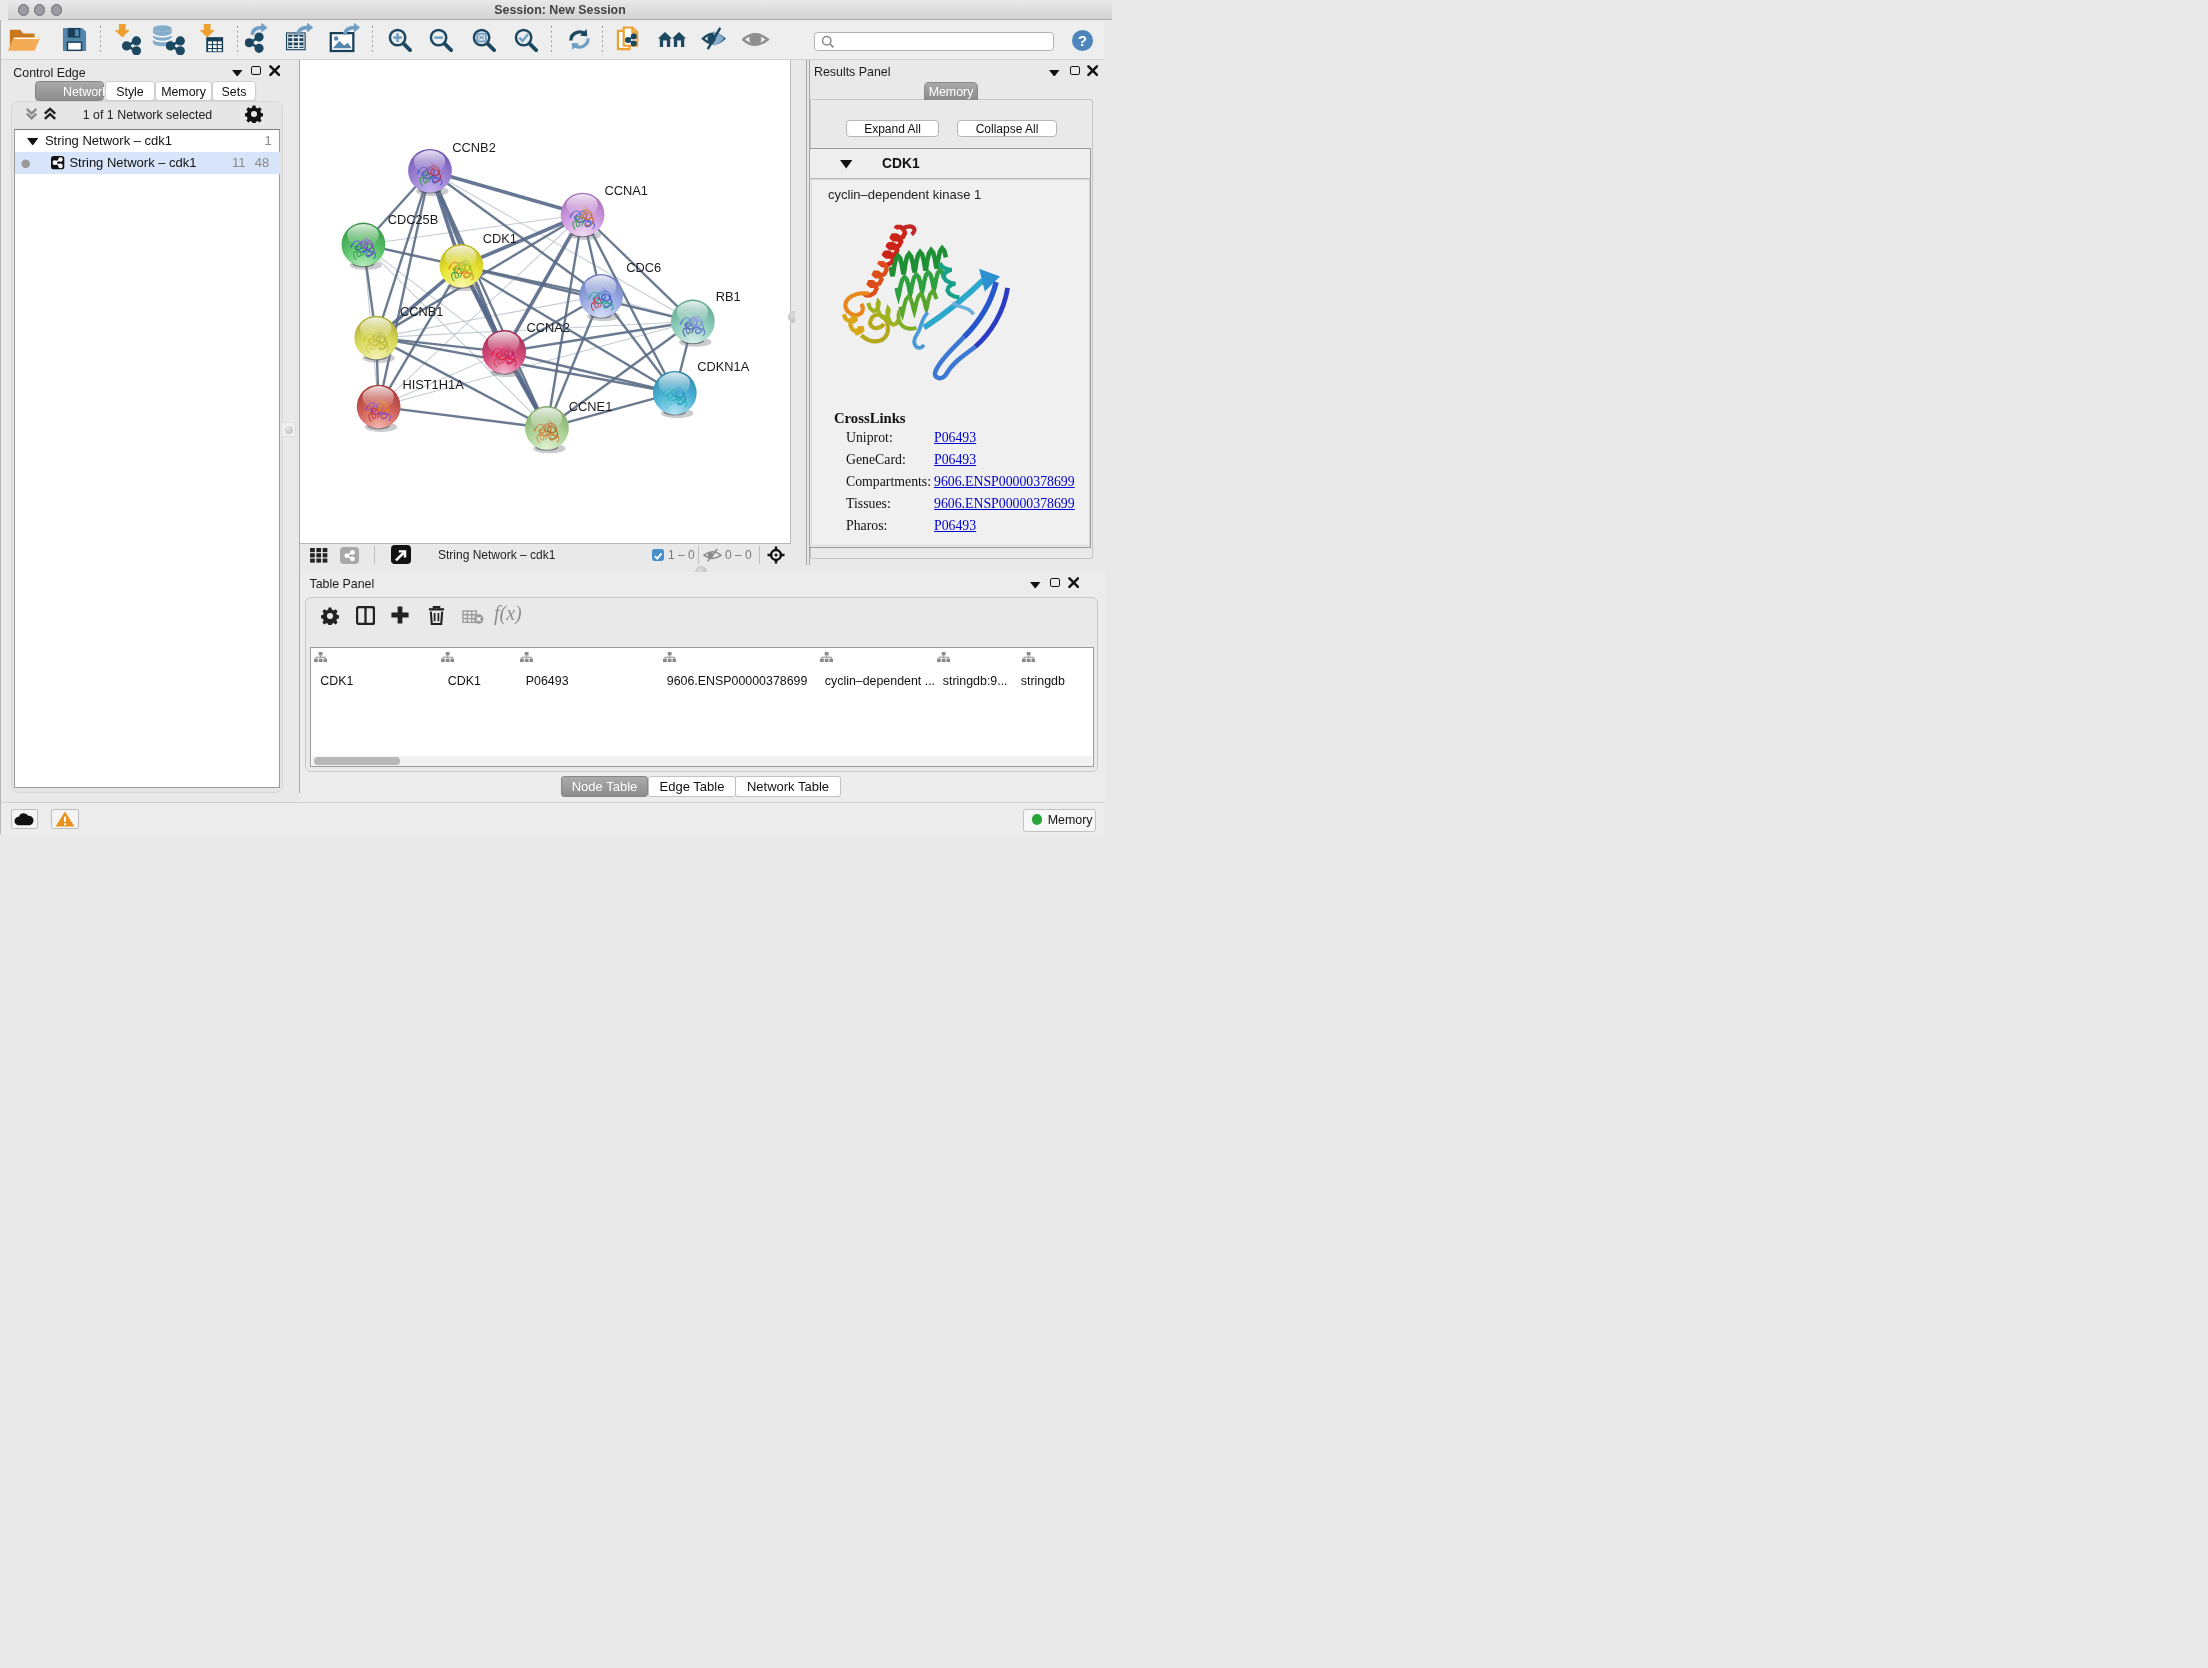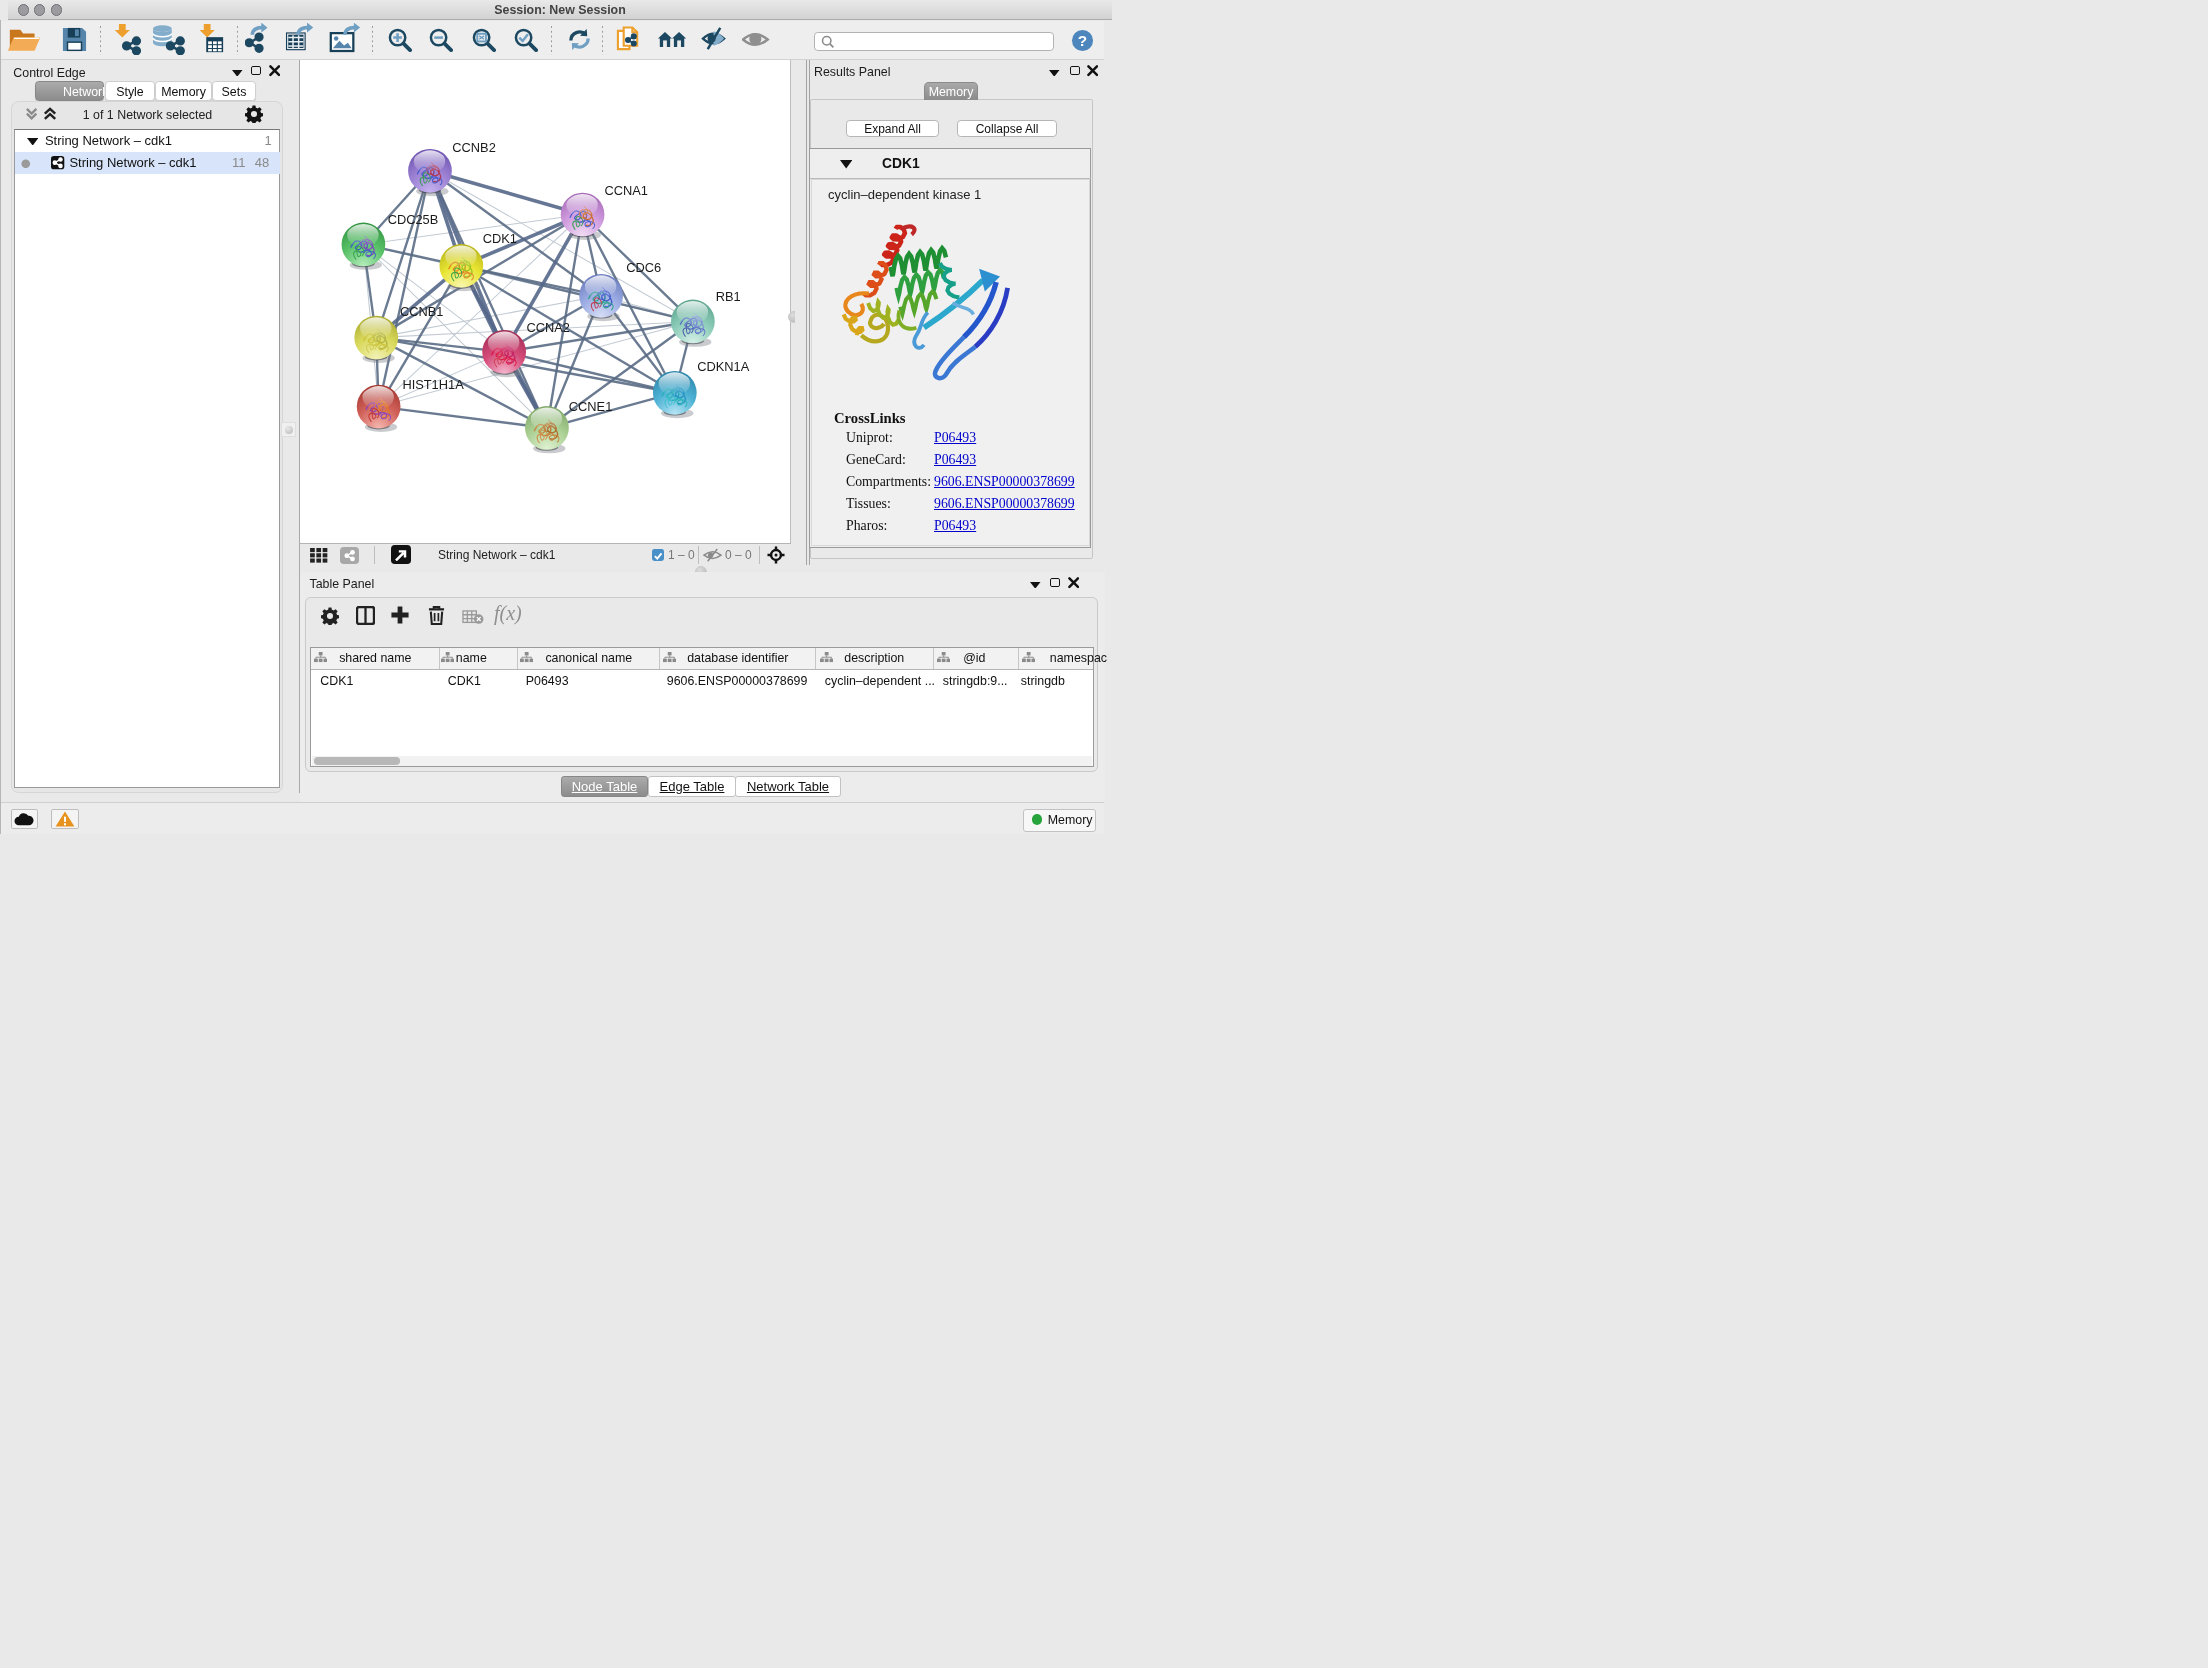--- a/index.html
+++ b/index.html
@@ -55,21 +55,21 @@
 #tbox{position:absolute;left:305px;top:597px;width:793px;height:175px;background:#e9e9e9;
  border:1px solid #c9c9c9;border-radius:5.7px;}
 #ttable{position:absolute;left:3.8px;top:49px;width:784px;height:120px;background:#fff;
  border:1px solid #9a9a9a;}
 #thead{position:absolute;left:0;top:0;width:782px;height:22px;background:#f2f2f2;
  border-bottom:1px solid #b5b5b5;font-size:12.4px;color:#111;}
 .hcol{position:absolute;top:0;height:21px;line-height:21px;text-align:center;}
 .hsep{position:absolute;top:0;width:1px;height:21px;background:#c6c6c6;}
 .dcell{position:absolute;top:23px;height:20px;line-height:20px;font-size:12.4px;color:#111;}
 .btab{position:absolute;top:776px;height:21px;background:#fff;border:1px solid #c2c2c2;
- font-size:13px;text-align:center;line-height:20px;color:#111;border-radius:2.9px;text-decoration:underline;}
+ font-size:13px;text-align:center;line-height:20px;color:#111;border-radius:2.9px;}
 #statusbar{position:absolute;left:0;top:802px;width:1104px;height:32px;background:#ececec;
  border-top:1px solid #cfcfcf;}
 .sbtn{position:absolute;top:5.7px;width:27.6px;height:20px;background:#f4f4f4;
  border:1px solid #bdbdbd;border-radius:1.9px;}
 #membtn{position:absolute;left:1023px;top:5.7px;width:73px;height:23px;background:#f7f7f7;
  border:1px solid #c2c2c2;border-radius:2.9px;font-size:12.4px;line-height:21px;color:#111;}
 </style></head>
 <body>
 <div id="titlebar">
     <div class="tl" style="left:9.5px"></div>
@@ -736,35 +736,20 @@
     <svg class="abs" style="left:730px;top:9.5px" width="10.5" height="6.7" viewBox="0 0 11 7">
       <path d="M0,0 H11 L5.5,7 Z" fill="#111"></path>
     </svg>
     <div class="abs" style="left:750px;top:5.7px;width:9.5px;height:9.5px;border:1.5px solid #111;border-radius:1.9px"></div>
     <svg class="abs" style="left:768px;top:5.2px" width="11.4" height="11.4" viewBox="0 0 12 12">
       <path d="M1.5,1.5 L10.5,10.5 M10.5,1.5 L1.5,10.5" stroke="#111" stroke-width="2.6" stroke-linecap="round"></path>
     </svg>
   </div>
 <div id="tbox">
     <div id="ttable">
-      <div id="thead">
-        <div class="hsep" style="left:128px"></div>
-        <div class="hsep" style="left:206px"></div>
-        <div class="hsep" style="left:348px"></div>
-        <div class="hsep" style="left:504px"></div>
-        <div class="hsep" style="left:622px"></div>
-        <div class="hsep" style="left:707px"></div>
-        <div class="hcol" style="left:9.5px;width:110px">shared name</div>
-        <div class="hcol" style="left:129px;width:63px">name</div>
-        <div class="hcol" style="left:215px;width:126px">canonical name</div>
-        <div class="hcol" style="left:358px;width:138px">database identifier</div>
-        <div class="hcol" style="left:512px;width:103px">description</div>
-        <div class="hcol" style="left:628px;width:71px">@id</div>
-        <div class="hcol" style="left:739px;width:55px">namespac</div>
-      </div>
       <div class="dcell" style="left:9.5px">CDK1</div>
       <div class="dcell" style="left:137px">CDK1</div>
       <div class="dcell" style="left:215px">P06493</div>
       <div class="dcell" style="left:356px">9606.ENSP00000378699</div>
       <div class="dcell" style="left:514px">cyclin–dependent ...</div>
       <div class="dcell" style="left:632px">stringdb:9...</div>
       <div class="dcell" style="left:710px">stringdb</div>
       <div class="abs" style="left:1px;top:108px;width:780px;height:9.5px;background:#f2f2f2">
         <div class="abs" style="left:1.9px;top:1px;width:86px;height:7.6px;background:#b8b8b8;border-radius:3.8px"></div>
       </div>

